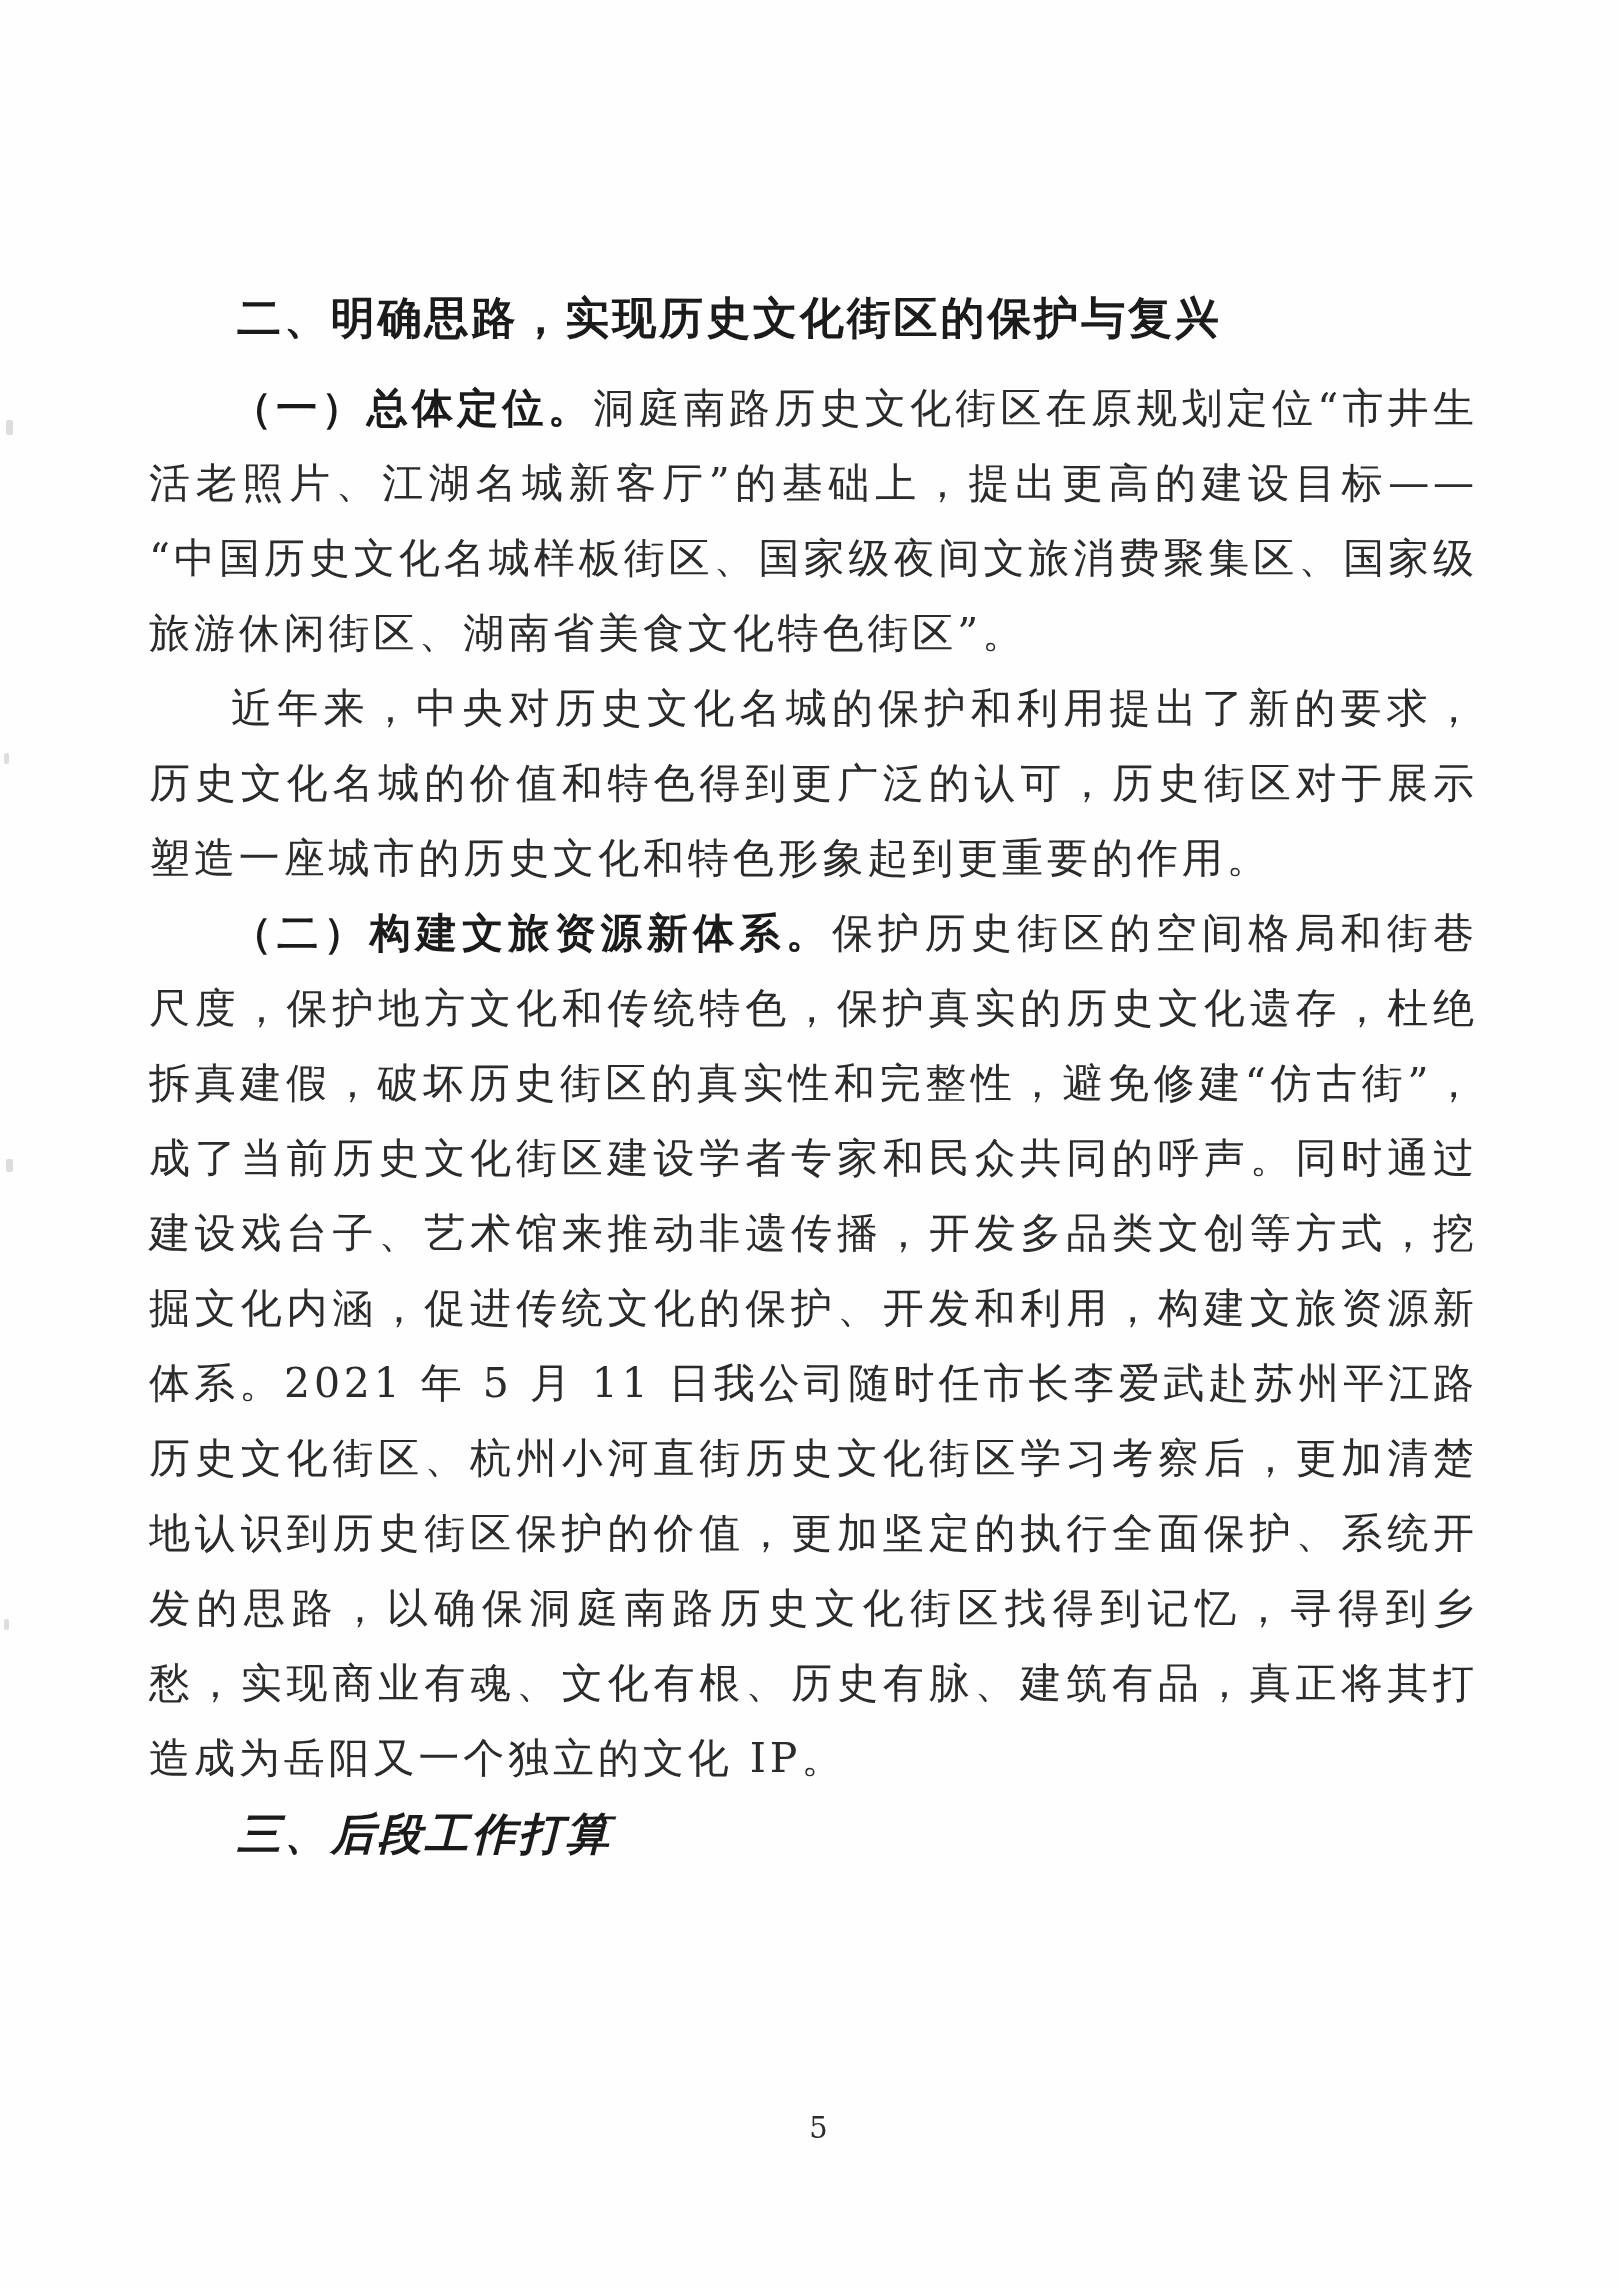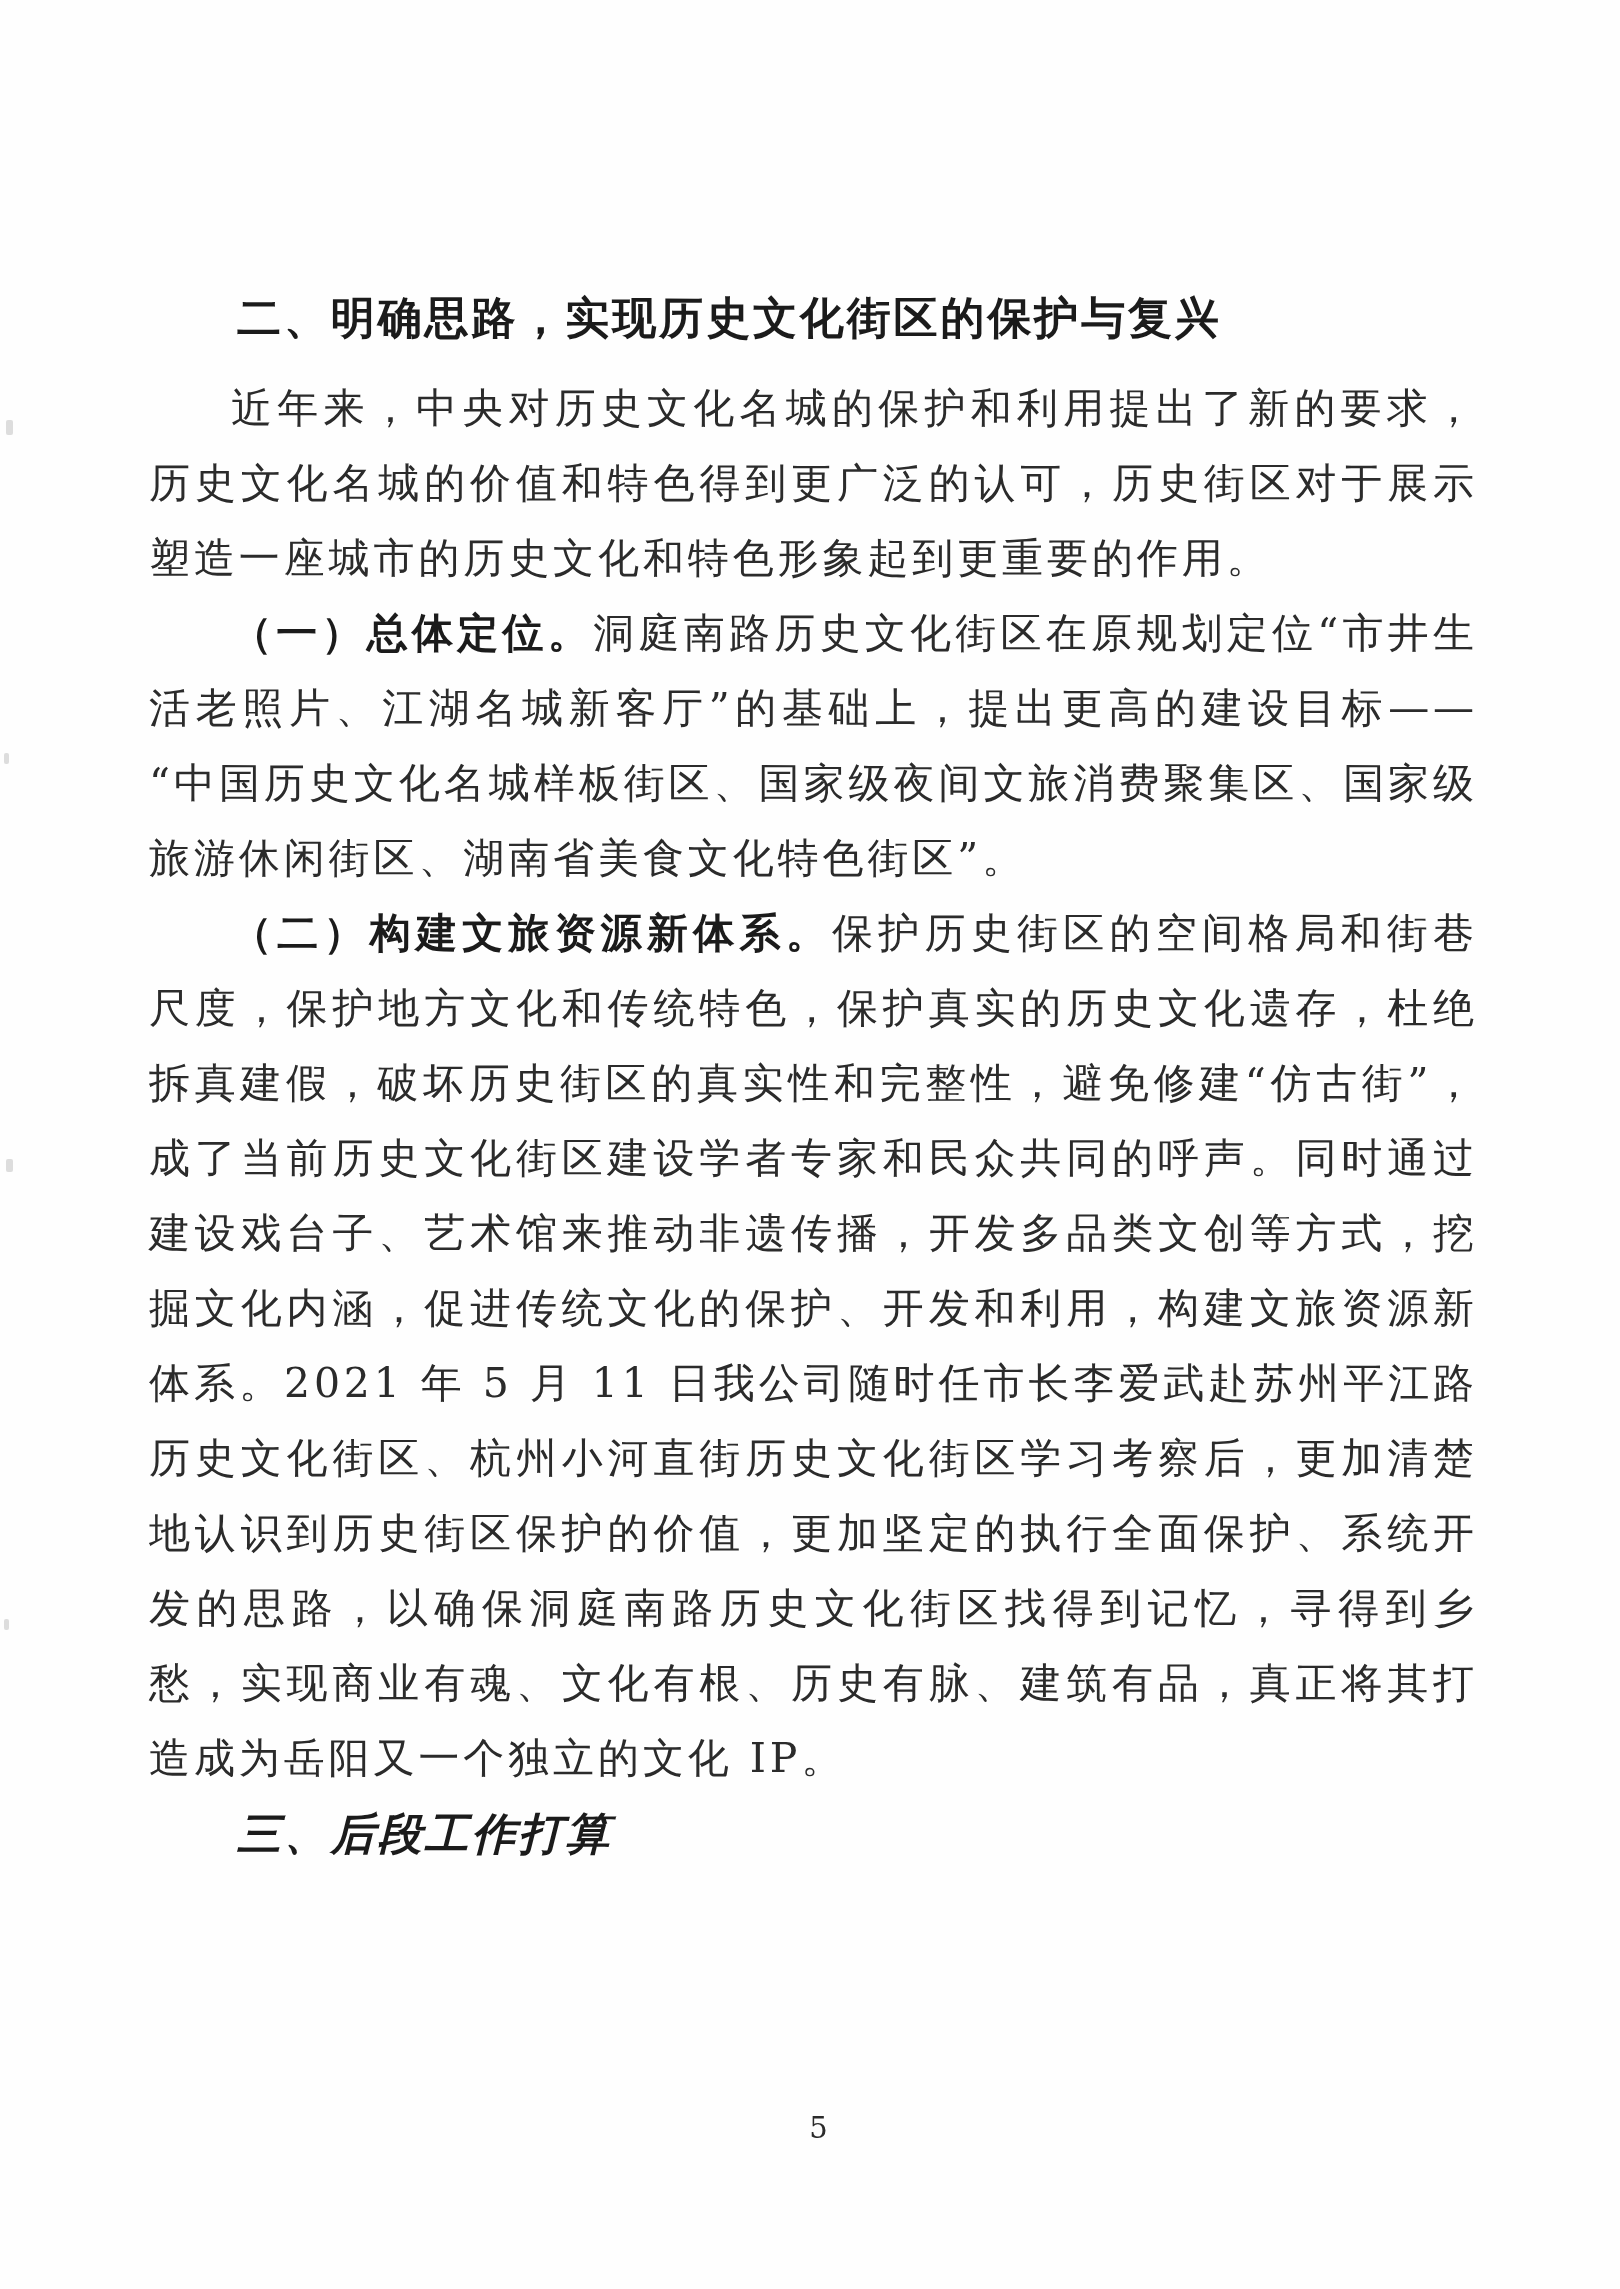--- a/index.html
+++ b/index.html
@@ -80,23 +80,23 @@
 
   <span class="artifact a1"></span>
   <span class="artifact a2"></span>
   <span class="artifact a3"></span>
   <span class="artifact a4"></span>
 
   <div class="content">
 
     <h2 class="sec-heading">二、明确思路，实现历史文化街区的保护与复兴</h2>
 
+    <p class="body-para"><span class="lead">（一）总体定位。</span><span>洞庭南路历史文化街区在原规划定位“市井生活老照片、江湖名城新客厅”的基础上，提出更高的建设目标——“中国历史文化名城样板街区、国家级夜间文旅消费聚集区、国家级旅游休闲街区、湖南省美食文化特色街区”。</span></p>
+
     <p class="body-para">近年来，中央对历史文化名城的保护和利用提出了新的要求，历史文化名城的价值和特色得到更广泛的认可，历史街区对于展示塑造一座城市的历史文化和特色形象起到更重要的作用。</p>
-
-    <p class="body-para"><span class="lead">（一）总体定位。</span><span>洞庭南路历史文化街区在原规划定位“市井生活老照片、江湖名城新客厅”的基础上，提出更高的建设目标——“中国历史文化名城样板街区、国家级夜间文旅消费聚集区、国家级旅游休闲街区、湖南省美食文化特色街区”。</span></p>
 
     <p class="body-para"><span class="lead">（二）构建文旅资源新体系。</span><span>保护历史街区的空间格局和街巷尺度，保护地方文化和传统特色，保护真实的历史文化遗存，杜绝拆真建假，破坏历史街区的真实性和完整性，避免修建“仿古街”，成了当前历史文化街区建设学者专家和民众共同的呼声。同时通过建设戏台子、艺术馆来推动非遗传播，开发多品类文创等方式，挖掘文化内涵，促进传统文化的保护、开发和利用，构建文旅资源新体系。2021 年 5 月 11 日我公司随时任市长李爱武赴苏州平江路历史文化街区、杭州小河直街历史文化街区学习考察后，更加清楚地认识到历史街区保护的价值，更加坚定的执行全面保护、系统开发的思路，以确保洞庭南路历史文化街区找得到记忆，寻得到乡愁，实现商业有魂、文化有根、历史有脉、建筑有品，真正将其打造成为岳阳又一个独立的文化 IP。</span></p>
 
     <h2 class="sec-heading bottom">三、后段工作打算</h2>
 
   </div>
 
   <div class="page-number">5</div>
 
 </div>

